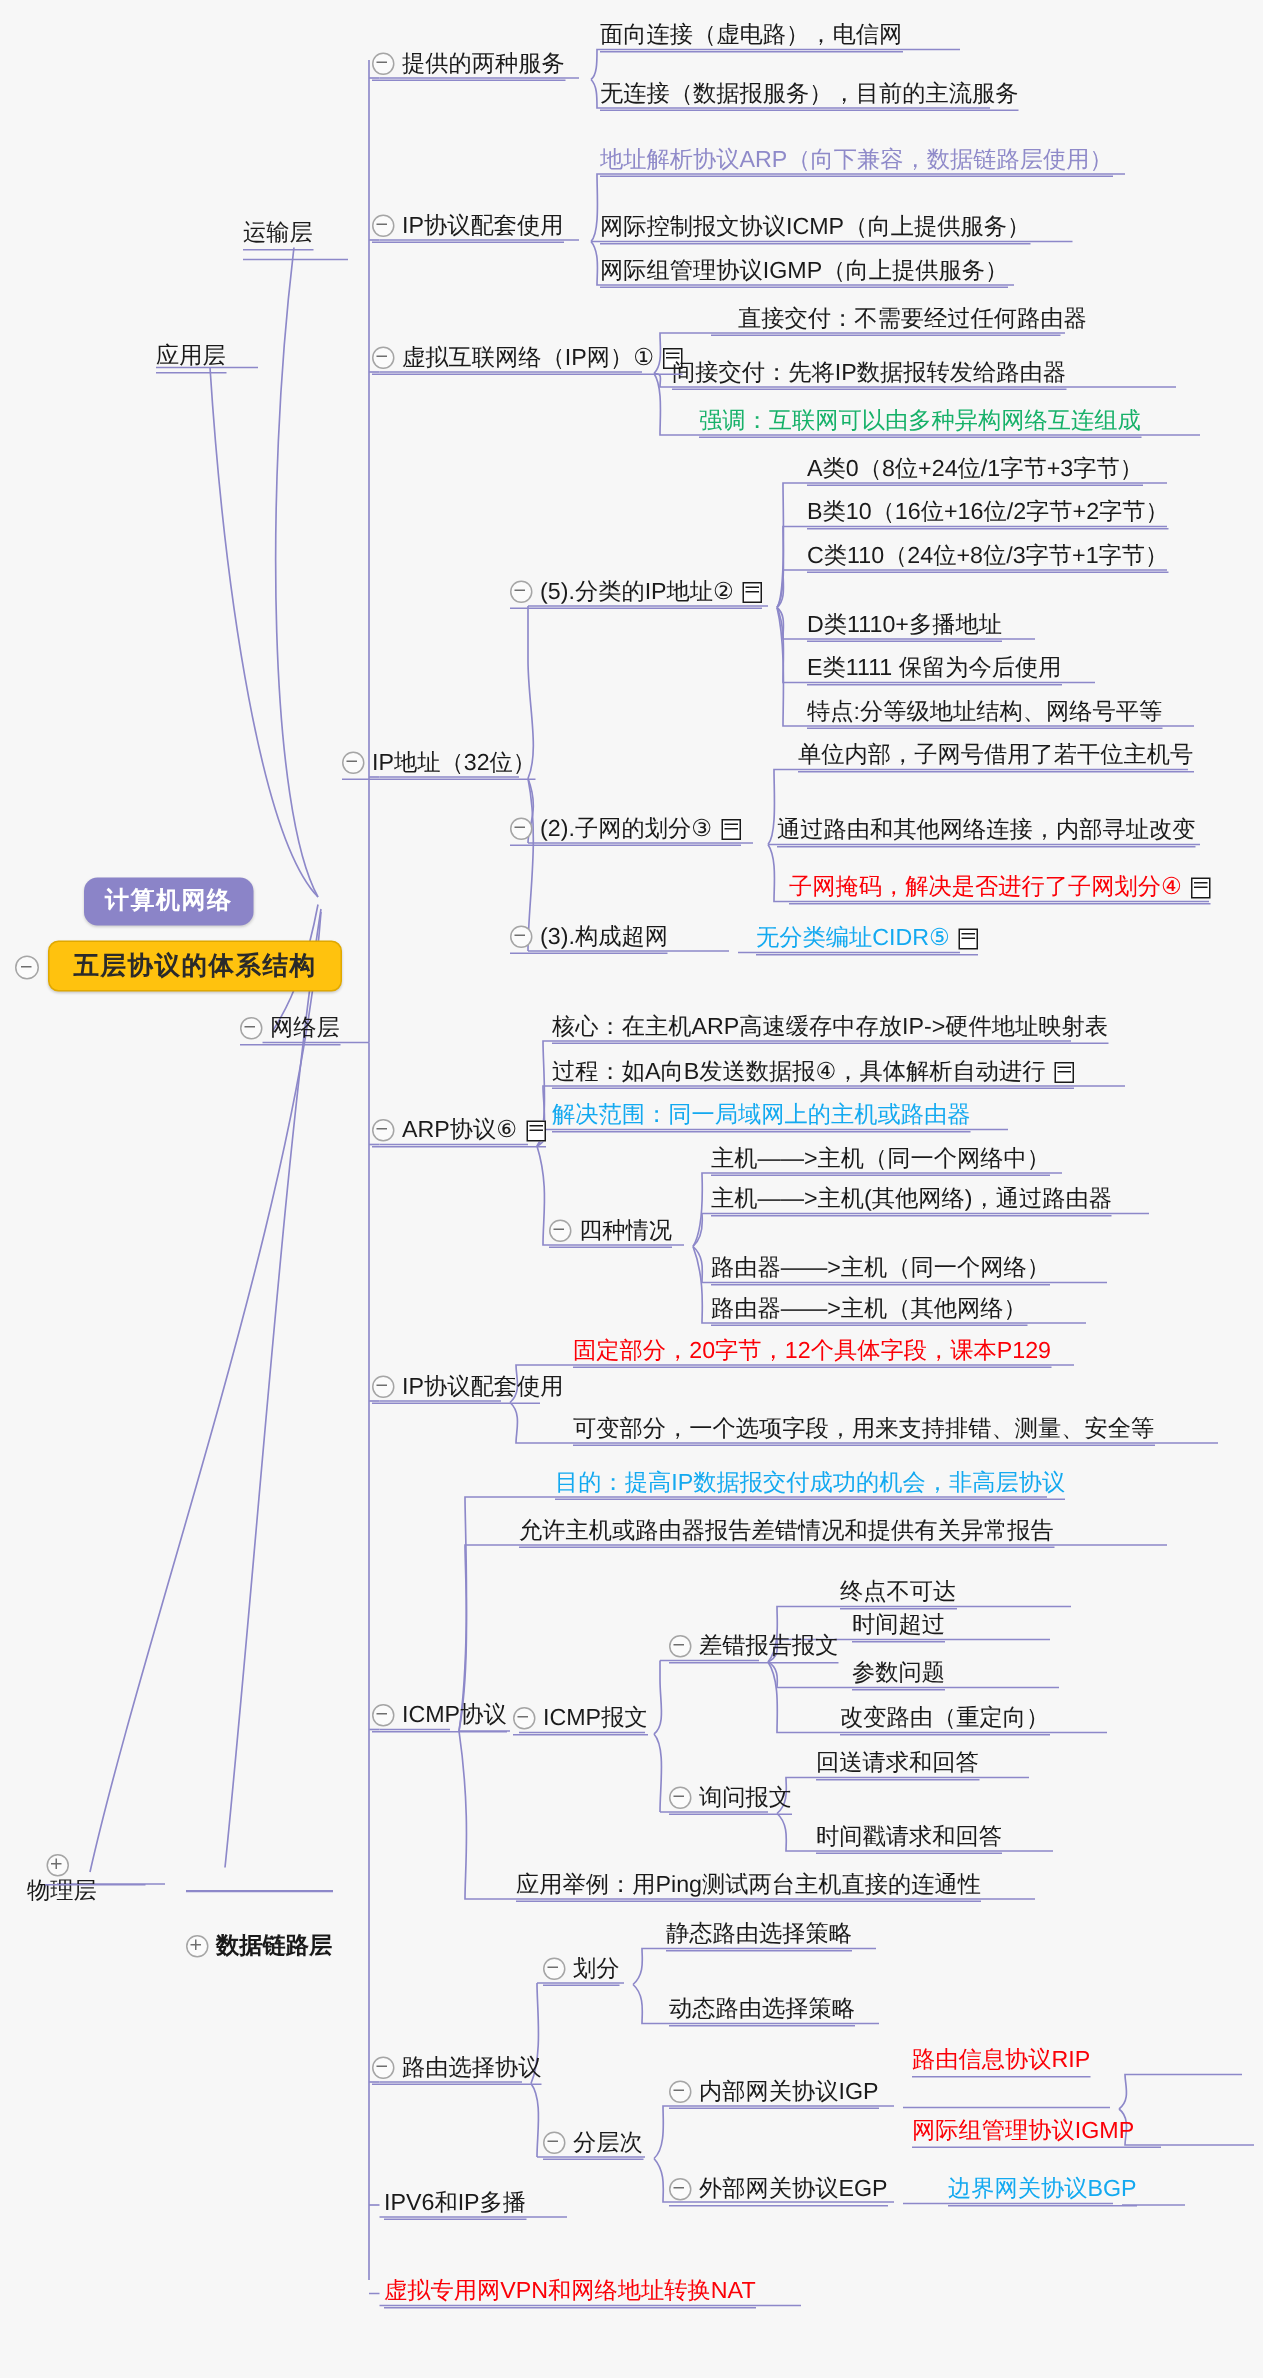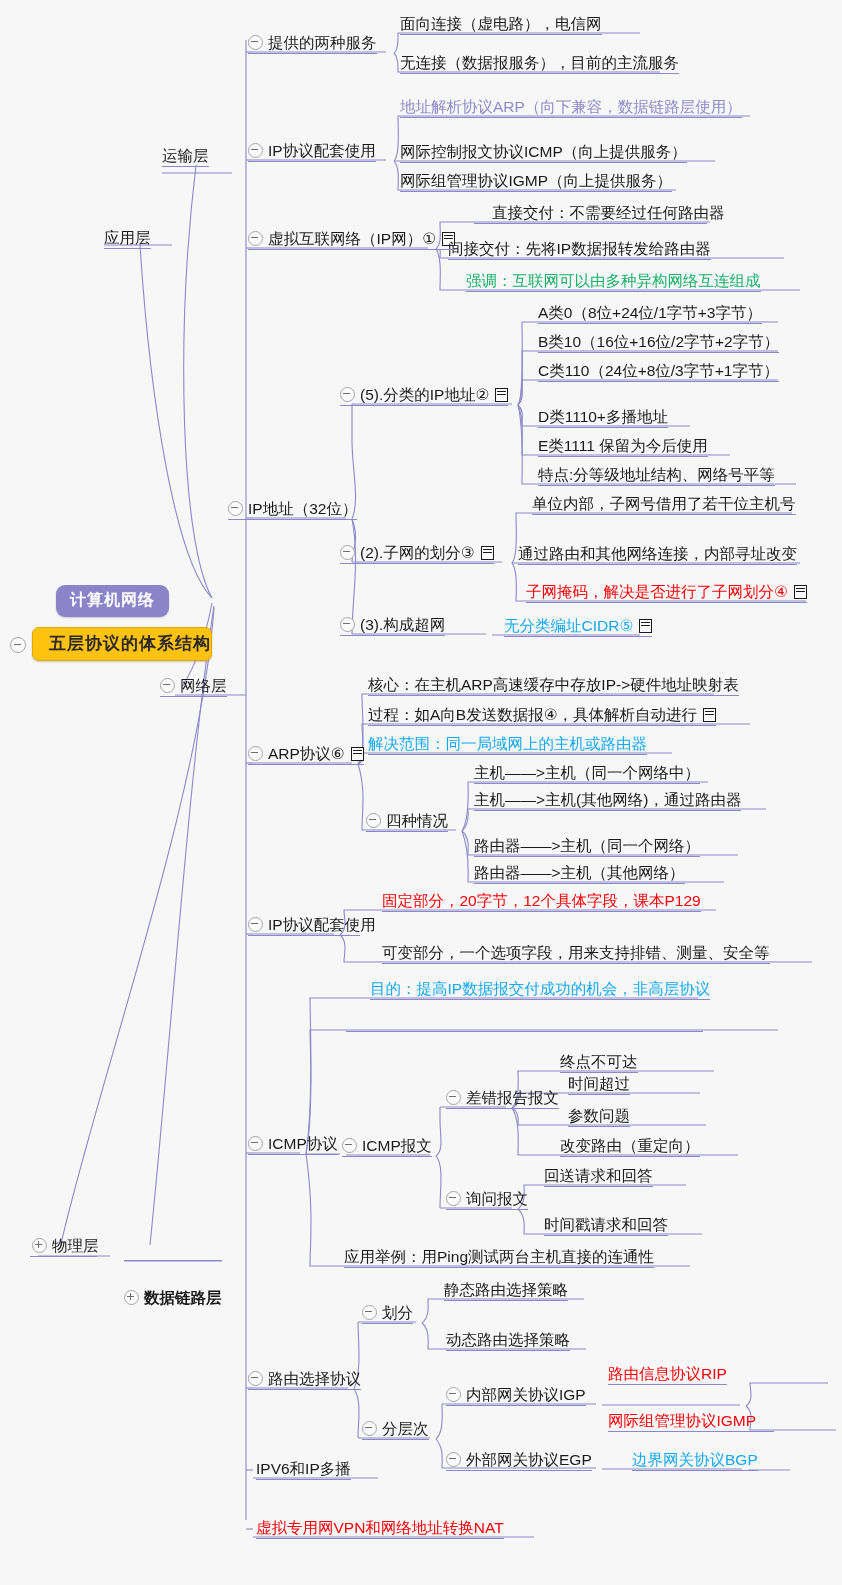--- a/index.html
+++ b/index.html
@@ -72,21 +72,21 @@
     font-size:16px;font-weight:bold;
     letter-spacing:1px;
     box-shadow:0 1px 2px rgba(0,0,0,.18);
     white-space:nowrap;
   }
   .root-main{
     position:absolute;
     background:#ffc20e;color:#2a2a2a;
     border:1px solid #e0a800;
     border-radius:7px;
-    padding:4px 0 5px 16px;
+    padding:4px 16px 5px 16px;
     font-size:17px;font-weight:bold;
     letter-spacing:1px;
     box-shadow:0 1px 2px rgba(0,0,0,.20);
     white-space:nowrap;
   }
   .root-toggle{
     position:absolute;width:14px;height:14px;border:1px solid #a5a5a5;border-radius:50%;
     background:#fbfbfb;
   }
   .root-toggle::before{
@@ -237,21 +237,21 @@
   <div class="node" style="left:160px;top:676px;">
     <span class="tgl"></span>
     <span class="txt">网络层</span>
   </div>
 
   <div class="node" style="left:124px;top:1288px;font-weight:bold;">
     <span class="tgl plus"></span>
     <span class="txt">数据链路层</span>
   </div>
 
-  <div class="node" style="left:32px;top:1236px;">
+  <div class="node" style="left:18px;top:1236px;flex-direction:column;">
     <span class="tgl plus"></span>
     <span class="txt">物理层</span>
   </div>
 
   <div class="node" style="left:248px;top:33px;">
     <span class="tgl"></span>
     <span class="txt">提供的两种服务</span>
   </div>
   <div class="node" style="left:400px;top:14px;">
     <span class="txt">面向连接（虚电路），电信网</span>
@@ -386,20 +386,23 @@
   <div class="node" style="left:382px;top:943px;">
     <span class="txt">可变部分，一个选项字段，用来支持排错、测量、安全等</span>
   </div>
 
   <div class="node" style="left:248px;top:1134px;">
     <span class="tgl"></span>
     <span class="txt">ICMP协议</span>
   </div>
   <div class="node c-blue" style="left:370px;top:979px;">
     <span class="txt">目的：提高IP数据报交付成功的机会，非高层协议</span>
+  </div>
+  <div class="node" style="left:346px;top:1011px;">
+    <span class="txt">允许主机或路由器报告差错情况和提供有关异常报告</span>
   </div>
 
   <div class="node" style="left:342px;top:1136px;">
     <span class="tgl"></span>
     <span class="txt">ICMP报文</span>
   </div>
 
   <div class="node" style="left:446px;top:1088px;">
     <span class="tgl"></span>
     <span class="txt">差错报告报文</span>

